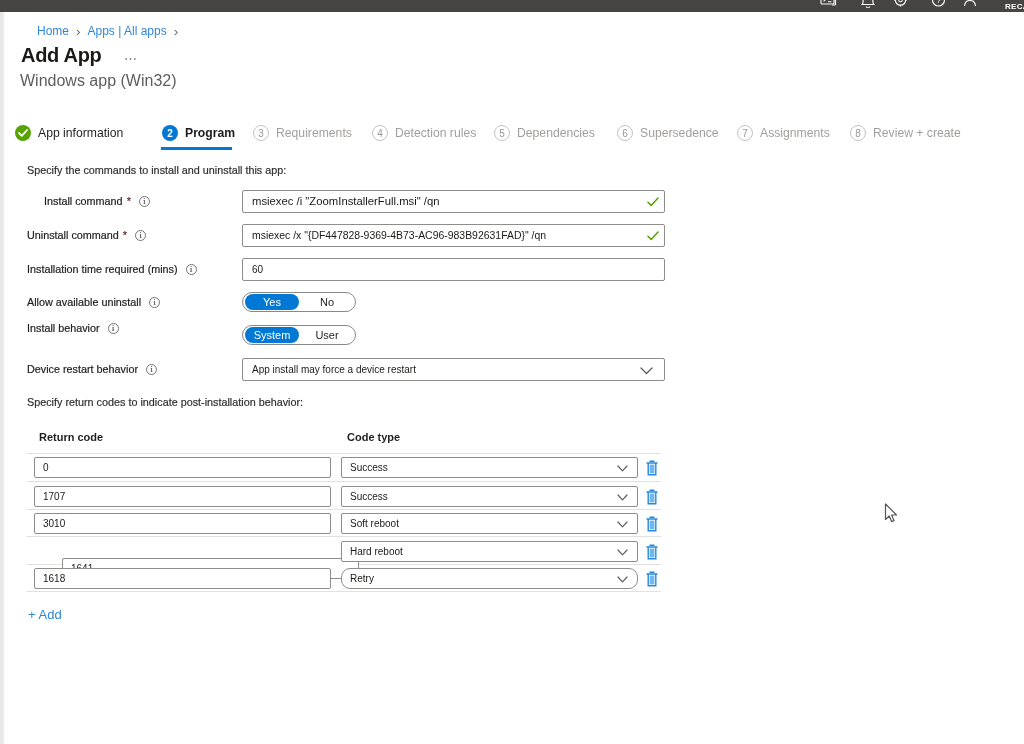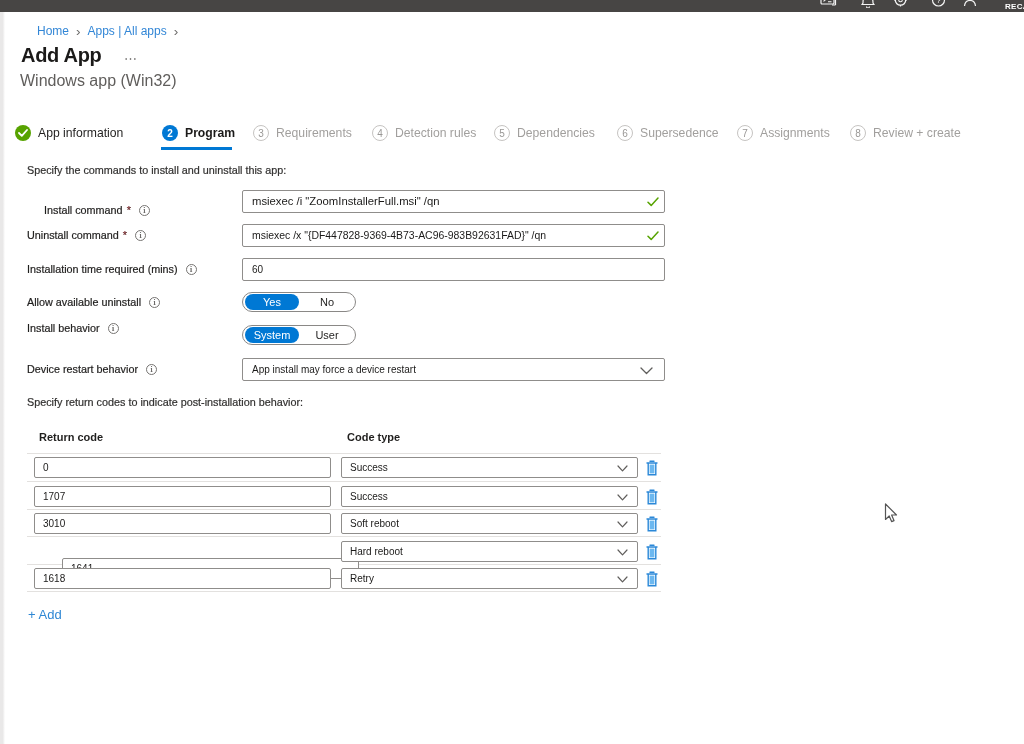--- a/index.html
+++ b/index.html
@@ -87,21 +87,21 @@
   <div id="tabline"></div>
   <div class="tab todo" style="left:253px;"><span class="tc num">3</span>Requirements</div>
   <div class="tab todo" style="left:372px;"><span class="tc num">4</span>Detection rules</div>
   <div class="tab todo" style="left:494px;"><span class="tc num">5</span>Dependencies</div>
   <div class="tab todo" style="left:617px;"><span class="tc num">6</span>Supersedence</div>
   <div class="tab todo" style="left:737px;"><span class="tc num">7</span>Assignments</div>
   <div class="tab todo" style="left:850px;"><span class="tc num">8</span>Review + create</div>
 
   <div class="sectxt" style="top:164px;">Specify the commands to install and uninstall this app:</div>
 
-  <div class="lbl" style="top:204px;padding-left:17px;">Install command<span class="ast">*</span><span class="info">i</span></div>
+  <div class="lbl" style="top:195px;padding-left:17px;">Install command<span class="ast">*</span><span class="info">i</span></div>
   <div class="inp" style="top:190px; font-size:11.3px;">msiexec /i "ZoomInstallerFull.msi" /qn
     <svg class="check" width="12" height="10" viewBox="0 0 12 10">
         <path d="M1 5.2 L4.2 8.4 L11 1" stroke="#57a300" stroke-width="1.5" fill="none" stroke-linecap="round" stroke-linejoin="round"></path>
       </svg>
   </div>
 
   <div class="lbl" style="top:229px;">Uninstall command<span class="ast">*</span><span class="info">i</span></div>
   <div class="inp" style="top:224px; font-size:10.45px;">msiexec /x "{DF447828-9369-4B73-AC96-983B92631FAD}" /qn
     <svg class="check" width="12" height="10" viewBox="0 0 12 10">
         <path d="M1 5.2 L4.2 8.4 L11 1" stroke="#57a300" stroke-width="1.5" fill="none" stroke-linecap="round" stroke-linejoin="round"></path>
@@ -168,21 +168,21 @@
       </svg></div>
   <div class="rinp" style="top:558px;margin-left:28px;">1641</div>
   <div class="rdd" style="top:541px;">Hard reboot<svg class="chev" style="right:9px; top:7px;" width="11" height="8" viewBox="0 0 11 8">
         <path d="M1 1 L5.5 5.8 L10 1" stroke="#605e5c" stroke-width="1.2" fill="none" stroke-linecap="round" stroke-linejoin="round"></path>
       </svg></div>
   <div class="trash" style="top:544px;"><svg width="12" height="16" viewBox="0 0 12 16">
         <path d="M4 1.2 L8 1.2 M1 3 L11 3 M2.2 3 L2.2 14.8 L9.8 14.8 L9.8 3" stroke="#2b88d8" stroke-width="1.4" fill="none" stroke-linecap="round"></path>
         <rect x="3.6" y="4.6" width="4.8" height="8.8" fill="#6cb8f0"></rect>
       </svg></div>
   <div class="rinp" style="top:568px;">1618</div>
-  <div class="rdd" style="top:568px;">Retry<svg class="chev" style="right:9px; top:7px;" width="11" height="8" viewBox="0 0 11 8">
+  <div class="rdd" style="top:568px;border-radius:9px;">Retry<svg class="chev" style="right:9px; top:7px;" width="11" height="8" viewBox="0 0 11 8">
         <path d="M1 1 L5.5 5.8 L10 1" stroke="#605e5c" stroke-width="1.2" fill="none" stroke-linecap="round" stroke-linejoin="round"></path>
       </svg></div>
   <div class="trash" style="top:571px;"><svg width="12" height="16" viewBox="0 0 12 16">
         <path d="M4 1.2 L8 1.2 M1 3 L11 3 M2.2 3 L2.2 14.8 L9.8 14.8 L9.8 3" stroke="#2b88d8" stroke-width="1.4" fill="none" stroke-linecap="round"></path>
         <rect x="3.6" y="4.6" width="4.8" height="8.8" fill="#6cb8f0"></rect>
       </svg></div>
   <div id="addlink">+ Add</div>
 
   <svg class="abs" style="left:883px; top:503px;" width="15" height="21" viewBox="0 0 15 21">
     <path d="M2.5 1 L2.5 16.5 L6.2 13 L8.6 18.6 L11 17.6 L8.6 12 L13.5 12 Z" fill="#fff" stroke="#555" stroke-width="1.2" stroke-linejoin="round"></path>

